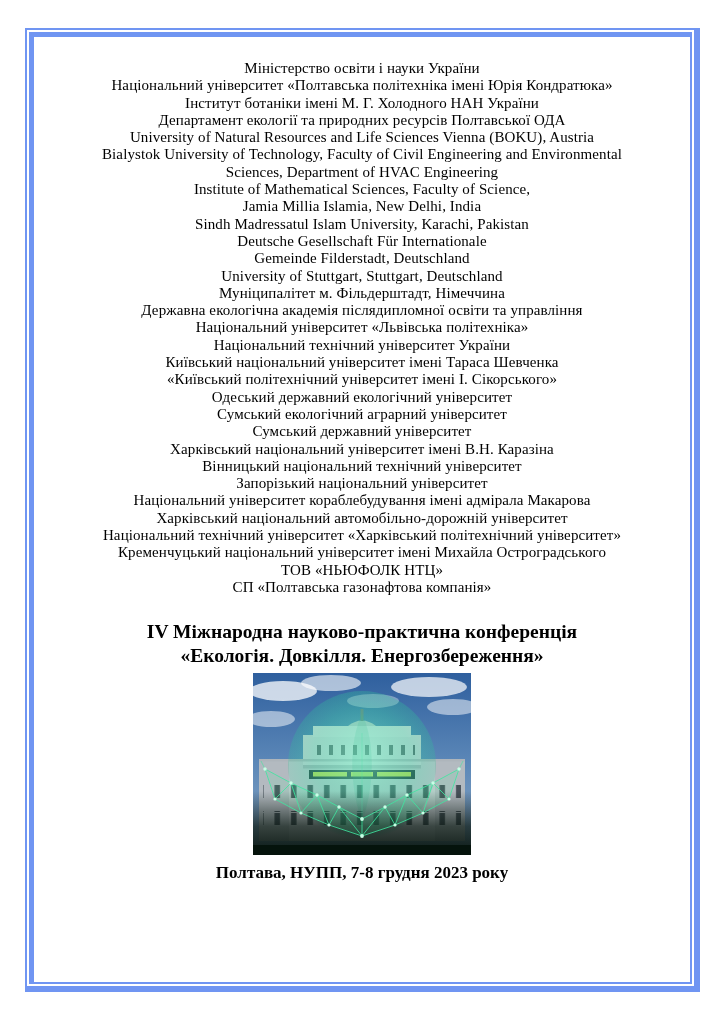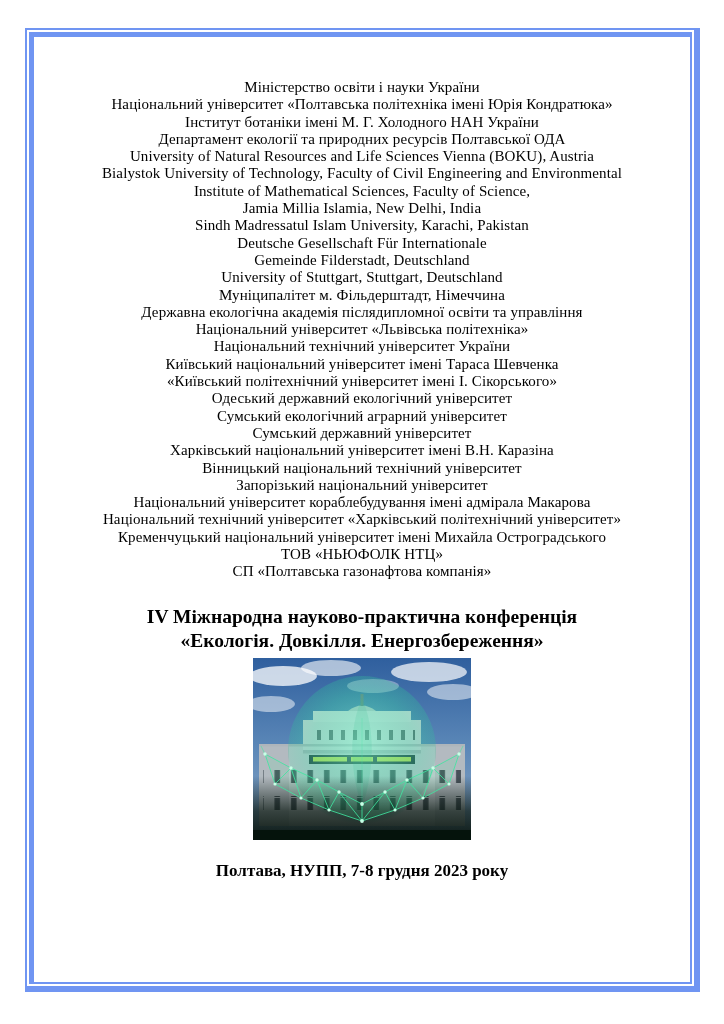--- a/index.html
+++ b/index.html
@@ -25,21 +25,21 @@
   }
   .frame-inner {
     width: 100%; height: 100%;
     box-sizing: border-box;
     border-style: solid;
     border-color: #7095f2;
     border-width: 5px 2px 2px 5px;
     overflow: hidden;
   }
   .org-list {
-    margin-top: 42px;
+    margin-top: 23px;
     text-align: center;
     font-size: 15px;
     line-height: 17.3px;
     letter-spacing: 0.1px;
   }
   .org-line { white-space: nowrap; }
   .conf-title {
     margin-top: 24px;
     text-align: center;
     font-weight: bold;
@@ -48,59 +48,61 @@
   }
   .photo-wrap {
     width: 218px;
     height: 182px;
     margin: 5px auto 0 auto;
     position: relative;
     overflow: hidden;
   }
   .photo-wrap svg { display: block; }
   .footer-line {
-    margin-top: 20px;
+    margin-top: 7px;
     text-align: center;
     font-weight: bold;
     font-size: 17px;
     line-height: 22px;
   }
 </style>
 </head>
 <body>
 
 <div class="frame-outer">
   <div class="frame-inner">
 
     <div class="org-list">
         <div class="org-line">Міністерство освіти і науки України</div>
         <div class="org-line">Національний університет «Полтавська політехніка імені Юрія Кондратюка»</div>
         <div class="org-line">Інститут ботаніки імені М. Г. Холодного НАН України</div>
         <div class="org-line">Департамент екології та природних ресурсів Полтавської ОДА</div>
         <div class="org-line">University of Natural Resources and Life Sciences Vienna (BOKU), Austria</div>
         <div class="org-line">Bialystok University of Technology, Faculty of Civil Engineering and Environmental</div>
+        <div class="org-line">Sciences, Department of HVAC Engineering</div>
         <div class="org-line">Institute of Mathematical Sciences, Faculty of Science,</div>
         <div class="org-line">Jamia Millia Islamia, New Delhi, India</div>
         <div class="org-line">Sindh Madressatul Islam University, Karachi, Pakistan</div>
         <div class="org-line">Deutsche Gesellschaft Für Internationale</div>
         <div class="org-line">Gemeinde Filderstadt, Deutschland</div>
         <div class="org-line">University of Stuttgart, Stuttgart, Deutschland</div>
         <div class="org-line">Муніципалітет м. Фільдерштадт, Німеччина</div>
         <div class="org-line">Державна екологічна  академія післядипломної освіти та управління</div>
         <div class="org-line">Національний університет «Львівська політехніка»</div>
         <div class="org-line">Національний технічний університет України</div>
         <div class="org-line">Київський національний університет імені Тараса Шевченка</div>
         <div class="org-line">«Київський політехнічний університет імені І. Сікорського»</div>
         <div class="org-line">Одеський державний екологічний університет</div>
         <div class="org-line">Сумський екологічний аграрний університет</div>
         <div class="org-line">Сумський державний університет</div>
         <div class="org-line">Харківський національний університет імені В.Н. Каразіна</div>
         <div class="org-line">Вінницький національний технічний університет</div>
         <div class="org-line">Запорізький національний університет</div>
         <div class="org-line">Національний університет кораблебудування імені адмірала Макарова</div>
+        <div class="org-line">Харківський національний автомобільно-дорожній університет</div>
         <div class="org-line">Національний технічний університет «Харківський політехнічний університет»</div>
         <div class="org-line">Кременчуцький національний університет імені Михайла Остроградського</div>
         <div class="org-line">ТОВ «НЬЮФОЛК НТЦ»</div>
         <div class="org-line">СП «Полтавська газонафтова компанія»</div>
       </div>
 
     <div class="conf-title">
       <div>IV Міжнародна науково-практична конференція</div>
       <div>«Екологія. Довкілля. Енергозбереження»</div>
     </div>

